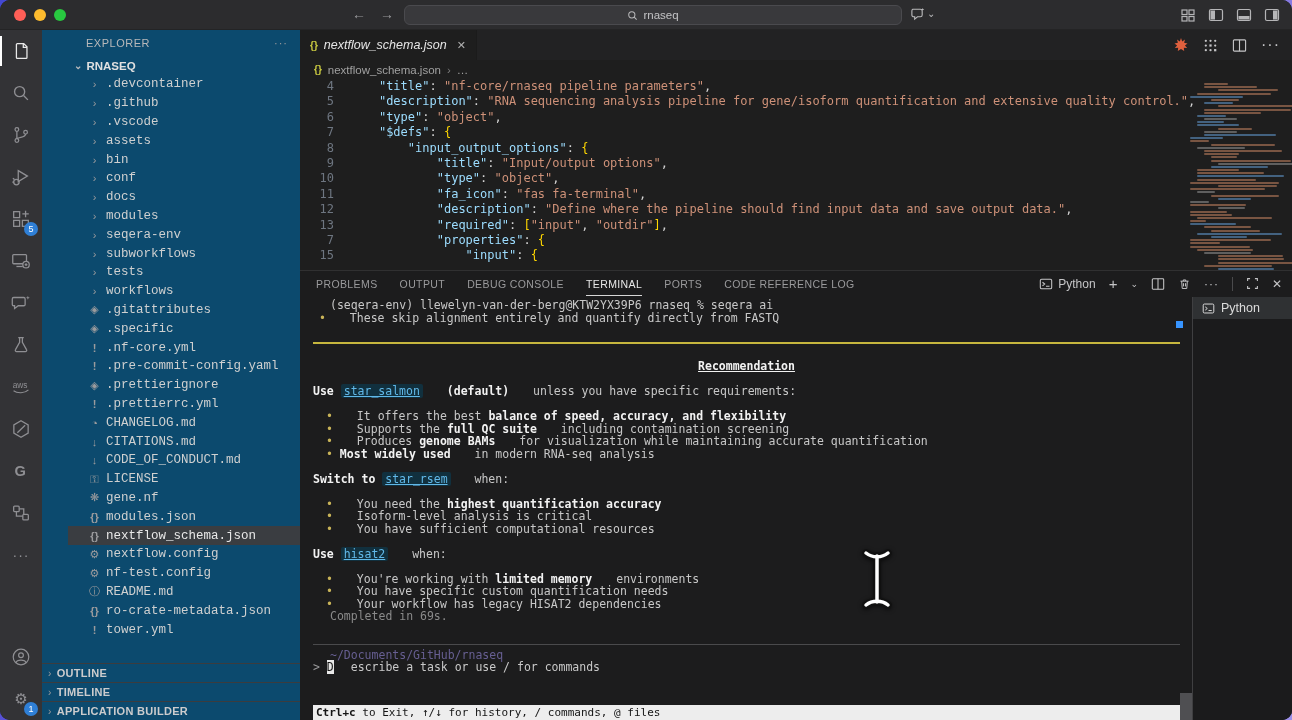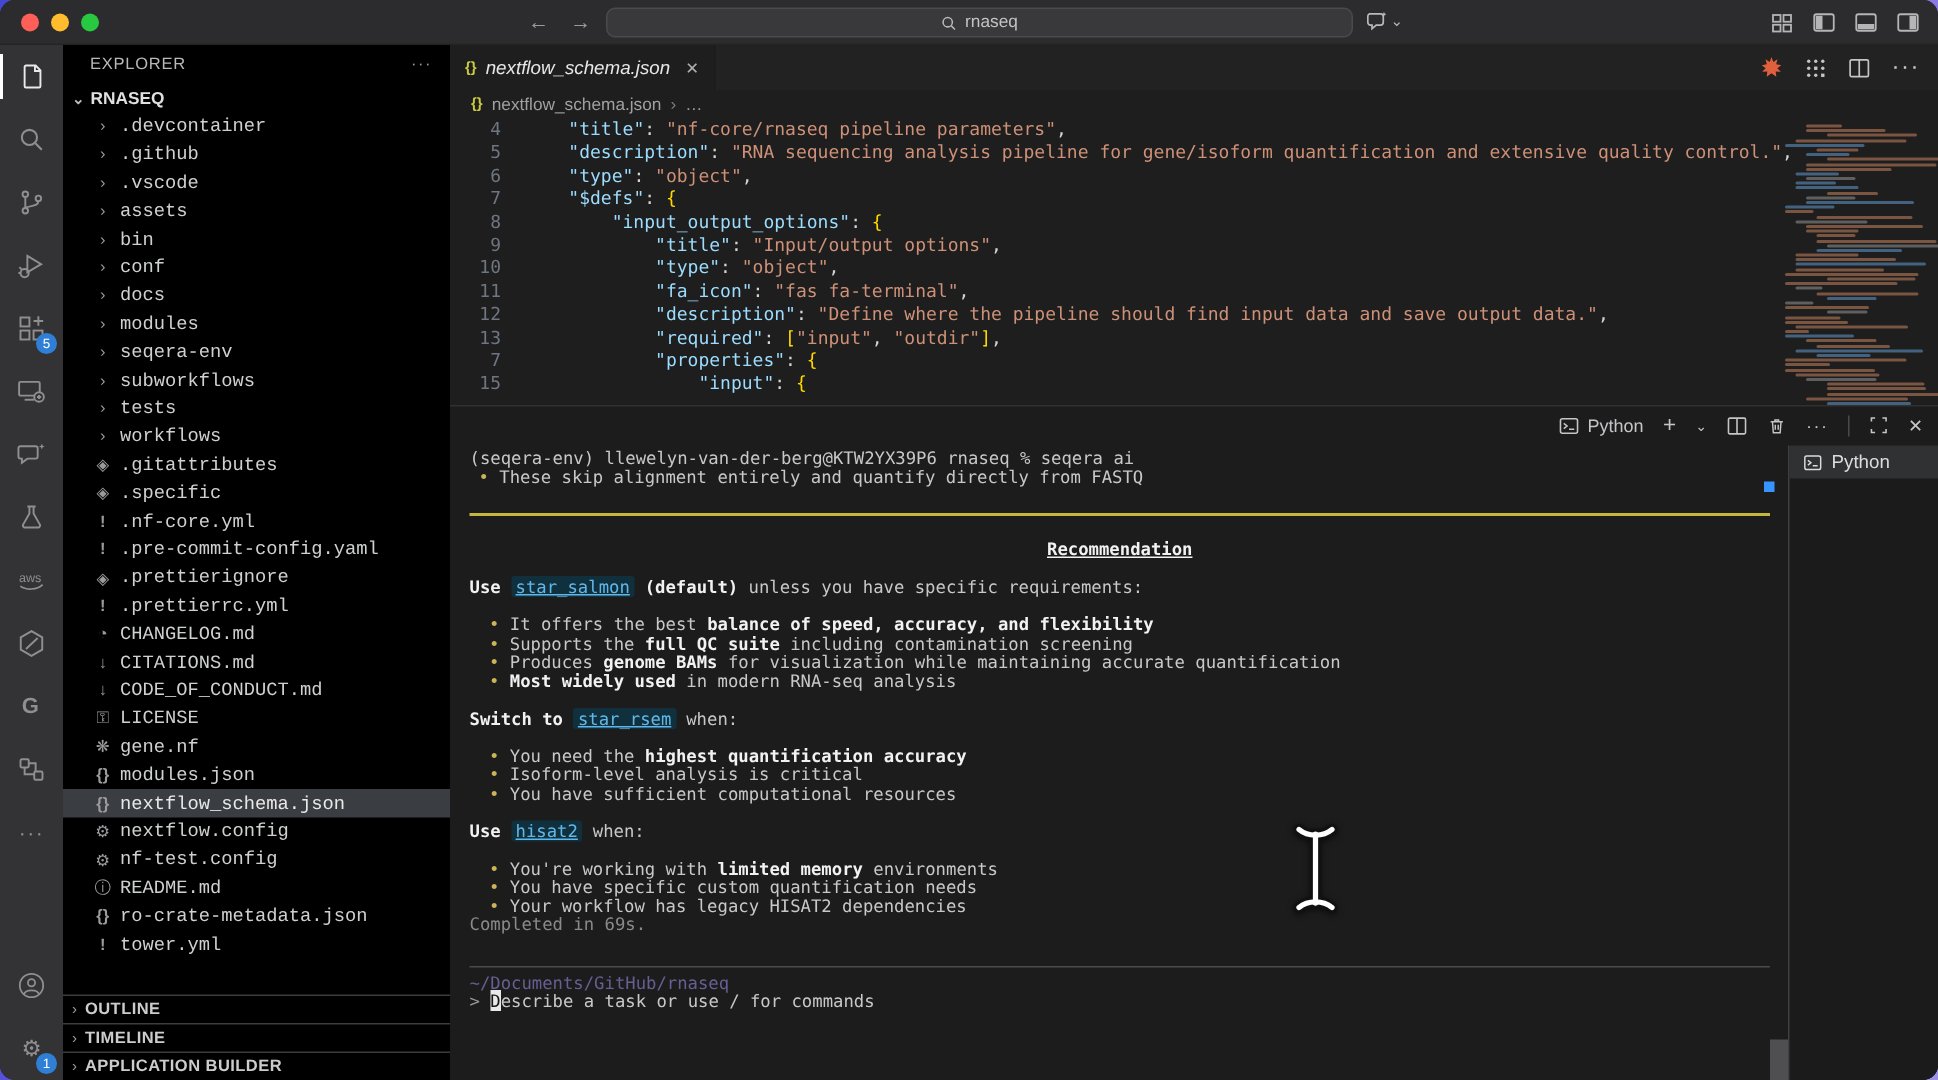--- a/index.html
+++ b/index.html
@@ -27,21 +27,21 @@
   .activitybar { position:absolute; left:0; top:30px; bottom:0; width:42px; background:#333336; }
   .ab-item { position:relative; width:42px; height:42px; display:flex; align-items:center; justify-content:center; color:#8f8f93; }
   .ab-item.active { color:#e9e9e9; }
   .ab-item.active::before { content:""; position:absolute; left:0; top:6px; bottom:6px; width:2px; background:#fff; }
   .ab-badge { position:absolute; right:4px; bottom:4px; min-width:14px; height:14px; border-radius:8px; background:#2f7fd6; color:#fff;
     font-size:9px; display:flex; align-items:center; justify-content:center; padding:0 3px; }
   .ab-bottom { position:absolute; bottom:0; left:0; }
   .ab-glyph { font-size:15px; }
 
   
-  .sidebar { position:absolute; left:42px; top:30px; bottom:0; width:258px; background:#000000; color:#cfd0d0; }
+  .sidebar { position:absolute; left:42px; top:30px; bottom:0; width:258px; background:#0c4a6e; color:#cfd0d0;padding-left:26px; }
   .sb-header { height:26px; display:flex; align-items:center; padding:0 12px 0 18px; font-size:11px; letter-spacing:.5px; color:#b8b8ba; }
   .sb-header .dots { margin-left:auto; color:#9a9a9c; letter-spacing:1px; }
   .sb-root { height:19px; display:flex; align-items:center; padding-left:6px; font-weight:bold; font-size:11.5px; color:#e0e0e0; gap:4px; }
   .sb-root .chev { font-size:10px; color:#bdbdbf; }
   .tree { font-size:12.5px; }
   .row { height:18.8px; display:flex; align-items:center; padding-left:19px; white-space:nowrap; }
   .row .slot { width:15px; flex:0 0 15px; text-align:center; font-size:11px; color:#9b9b9d; }
   .row .fname { margin-left:4px; color:#cfd0d0;font-family:Liberation Mono, monospace; }
   .row.sel { background:#3a3d41; }
   .row.sel .fname { color:#e8e8e8; }
@@ -90,21 +90,21 @@
   .tl.blank { height:9px; } .tl.gap { height:19px; }
   .tl.hr { border-top:2px solid #c6b63e; height:0; min-height:0; margin:5px 0 4px 0; }
   .tl.sep { border-top:1px solid #4a4a4c; height:0; min-height:0; margin:2px 0 4px 0; }
   .tl.center { text-align:center; }
   .tl.center .tb { text-decoration:underline;text-align:center; }
   .tl.muted, .tl.muted .tn { color:#8a8a8a; }
   .tl.path, .tl.path .tn { color:#675f92; }
   .tl.bullet::before { content:"• "; color:#c9b458; }
   .tl.bullet { padding-left:13px; text-indent:0; }
   .tl.bullet.out { padding-left:6px; }
-  .tn { color:#c8c8c8; } .tb { color:#f2f2f2; font-weight:bold; }
+  .tn { color:#c8c8c8;margin-left:17px; } .tb { color:#f2f2f2; font-weight:bold; }
   .tc { color:#61b8e8; background:#11303e; padding:0 3px; border-radius:2px; text-decoration:underline; }
   .pprefix { color:#9a9a9c; }
   .pcursor { background:#e8e8e8; color:#141414; }
   .hintbar { position:absolute; left:13px; right:112px; bottom:0; height:15px; background:#ededed; color:#141414;
     font-family:"DejaVu Sans Mono", monospace; font-size:11px; line-height:15px; padding-left:3px; white-space:pre; }
   .hintbar b { font-weight:bold; }
   .term-scrollthumb { position:absolute; right:100px; bottom:0; width:12px; height:27px; background:#4f4f52; }
   .term-bluedot { position:absolute; right:109px; top:50px; width:7px; height:7px; background:#3794ff; }
 
   .ibeam { position:absolute; left:858px; top:546px; width:38px; height:66px; pointer-events:none;
@@ -514,20 +514,28 @@
           <div class="mm-row" style="background: rgb(138, 95, 73); margin-left: 32px; width: 61.3402%; opacity: 0.85;"></div>
           <div class="mm-row" style="background: rgb(138, 95, 73); margin-left: 32px; width: 62.4537%; opacity: 0.85;"></div>
           <div class="mm-row" style="background: rgb(138, 95, 73); margin-left: 32px; width: 77.0164%; opacity: 0.85;"></div>
           <div class="mm-row" style="background: rgb(138, 95, 73); margin-left: 18px; width: 64.1947%; opacity: 0.85;"></div>
           <div class="mm-row" style="background: rgb(74, 111, 146); margin-left: 32px; width: 53.1555%; opacity: 0.85;"></div>
         </div>
     </div>
   </div>
 
   <div class="panel">
+    <div class="ptabs" id="panel-tabs">
+        <span class="ptab">PROBLEMS</span>
+        <span class="ptab">OUTPUT</span>
+        <span class="ptab">DEBUG CONSOLE</span>
+        <span class="ptab active">TERMINAL</span>
+        <span class="ptab">PORTS</span>
+        <span class="ptab">CODE REFERENCE LOG</span>
+      </div>
     <div class="ptoolbar">
       <span style="display:flex;align-items:center;gap:5px">
         <svg width="14" height="14" viewBox="0 0 16 16">
             <rect x="1.5" y="2.5" width="13" height="11" rx="1.5" fill="none" stroke="#c5c5c7" stroke-width="1.2"></rect>
             <path d="M4 6l2.5 2L4 10M8 10.5h4" fill="none" stroke="#c5c5c7" stroke-width="1.2"></path>
           </svg>
         <span>Python</span>
       </span>
       <span style="font-size:15px">+</span>
       <span style="font-size:9px">⌄</span>
@@ -550,20 +558,21 @@
       <div class="titem">
         <svg width="13" height="13" viewBox="0 0 16 16">
             <rect x="1.5" y="2.5" width="13" height="11" rx="1.5" fill="none" stroke="#dcdcdc" stroke-width="1.2"></rect>
             <path d="M4 6l2.5 2L4 10M8 10.5h4" fill="none" stroke="#dcdcdc" stroke-width="1.2"></path>
           </svg>
         <span id="term-list-label">Python</span>
       </div>
     </div>
 
     <div class="termwrap" id="terminal"><div class="tl text"><span class="tn">(seqera-env) llewelyn-van-der-berg@KTW2YX39P6 rnaseq % seqera ai</span></div><div class="tl bullet out"><span class="tn">These skip alignment entirely and quantify directly from FASTQ</span></div><div class="tl blank"></div><div class="tl hr"></div><div class="tl blank"></div><div class="tl center"><span class="tb">Recommendation</span></div><div class="tl blank"></div><div class="tl text"><span class="tb">Use </span><span class="tc">star_salmon</span><span class="tn"> </span><span class="tb">(default)</span><span class="tn"> unless you have specific requirements:</span></div><div class="tl blank"></div><div class="tl bullet"><span class="tn">It offers the best </span><span class="tb">balance of speed, accuracy, and flexibility</span></div><div class="tl bullet"><span class="tn">Supports the </span><span class="tb">full QC suite</span><span class="tn"> including contamination screening</span></div><div class="tl bullet"><span class="tn">Produces </span><span class="tb">genome BAMs</span><span class="tn"> for visualization while maintaining accurate quantification</span></div><div class="tl bullet"><span class="tb">Most widely used</span><span class="tn"> in modern RNA-seq analysis</span></div><div class="tl blank"></div><div class="tl text"><span class="tb">Switch to </span><span class="tc">star_rsem</span><span class="tn"> when:</span></div><div class="tl blank"></div><div class="tl bullet"><span class="tn">You need the </span><span class="tb">highest quantification accuracy</span></div><div class="tl bullet"><span class="tn">Isoform-level analysis is critical</span></div><div class="tl bullet"><span class="tn">You have sufficient computational resources</span></div><div class="tl blank"></div><div class="tl text"><span class="tb">Use </span><span class="tc">hisat2</span><span class="tn"> when:</span></div><div class="tl blank"></div><div class="tl bullet"><span class="tn">You're working with </span><span class="tb">limited memory</span><span class="tn"> environments</span></div><div class="tl bullet"><span class="tn">You have specific custom quantification needs</span></div><div class="tl bullet"><span class="tn">Your workflow has legacy HISAT2 dependencies</span></div><div class="tl muted"><span class="tn">Completed in 69s.</span></div><div class="tl gap"></div><div class="tl sep"></div><div class="tl path"><span class="tn">~/Documents/GitHub/rnaseq</span></div><div class="tl prompt"><span class="pprefix">&gt; </span><span class="pcursor">D</span><span class="tn">escribe a task or use / for commands</span></div></div>
+    <div class="hintbar" id="hintbar"><b>Ctrl+c</b><span> to Exit, ↑/↓ for history, / commands, @ files</span></div>
     <div class="term-bluedot"></div>
     <div class="term-scrollthumb"></div>
   </div>
 
   <svg class="ibeam" viewBox="0 0 38 66">
     <g stroke="#111" stroke-width="7.5" fill="none" stroke-linecap="round">
       <path d="M8 7 C14 12 24 12 30 7"></path>
         <path d="M8 59 C14 54 24 54 30 59"></path>
         <path d="M19 10 V56"></path>
     </g>

